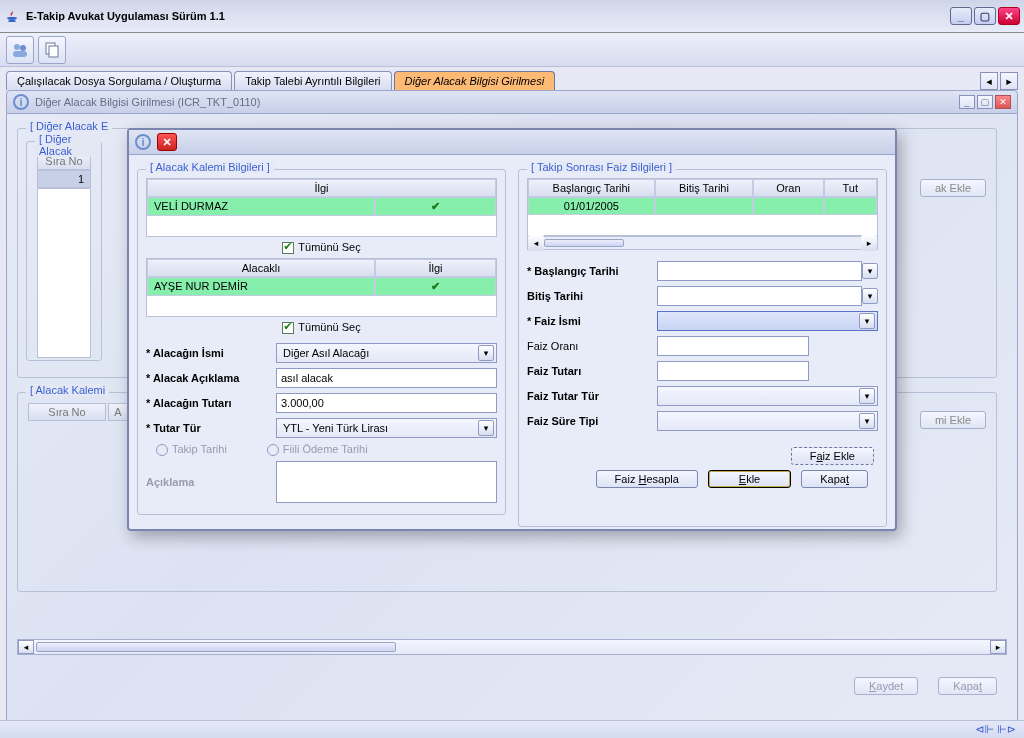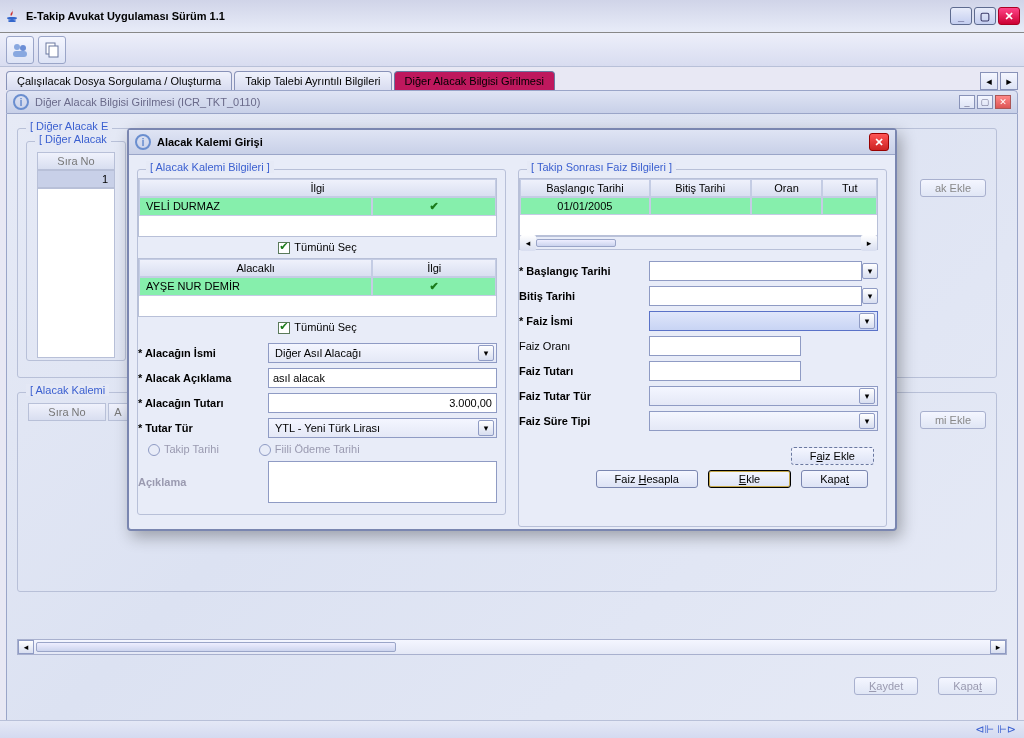--- a/index.html
+++ b/index.html
@@ -13,36 +13,36 @@
 .winbtn { width: 22px; height: 18px; border: 1px solid #5e6b8f; background: linear-gradient(#e8ecfa,#c4cef0); border-radius: 3px; display: flex; align-items: center; justify-content: center; font-weight: bold; color: #3b3b6a; }
 .winbtn.close { background: linear-gradient(#f48,#c03); color: #fff; border-color: #a02; }
 
 
 .toolbar { height: 34px; background: linear-gradient(#edeffa,#d8dcf0); display: flex; align-items: center; padding: 2px 6px; gap: 4px; border-bottom: 1px solid #b8c0d8; }
 .toolbtn { width: 28px; height: 28px; border: 1px solid #9aa5c8; background: linear-gradient(#f4f6ff,#dde3f5); border-radius: 3px; display: flex; align-items: center; justify-content: center; }
 
 
 .tabs-row { display: flex; align-items: flex-end; padding: 4px 6px 0 6px; position: relative; }
 .tab { padding: 3px 10px; border: 1px solid #8892b8; border-bottom: none; background: linear-gradient(#f0f2fc,#d8dcf0); border-radius: 4px 4px 0 0; margin-right: 2px; cursor: pointer; }
-.tab.active { background: #be185d; border-color: #6a78a0 #6a78a0 #d0d6ec; font-weight: normal; }
+.tab.active { background: #fdba74; border-color: #6a78a0 #6a78a0 #d0d6ec; font-weight: normal; font-style: italic; }
 .tabs-row .navarrows { margin-left: auto; display: flex; gap: 2px; }
 .smallnav { width: 18px; height: 18px; border: 1px solid #8892b8; background: linear-gradient(#f4f6ff,#dde3f5); display:flex;align-items:center;justify-content:center; }
 
 
 .inner-header { background: linear-gradient(#dfe4f4,#c8d0e8); border: 1px solid #9aa5c8; margin: 0 6px; padding: 3px 6px; display: flex; align-items: center; color: #6a6a8a; border-radius: 4px 4px 0 0;}
 .inner-header .inf-icon { width: 16px; height: 16px; border: 2px solid #6a8ecf; border-radius: 50%; color:#6a8ecf; display:flex;align-items:center;justify-content:center; font-weight:bold; margin-right:6px;}
 .inner-header .ih-right { margin-left:auto; display:flex; gap:2px;}
 .ih-btn { width:16px; height:14px; border:1px solid #8892b8; background:linear-gradient(#f4f6ff,#dde3f5); display:flex;align-items:center;justify-content:center; font-size:9px;}
 .ih-btn.close { background: linear-gradient(#f88,#d55); color:#fff; border-color:#a55;}
 
 
 .surface { background: linear-gradient(135deg,#e6eaf6 0%,#dce2f2 40%,#e6eaf6 100%); margin: 0 6px 6px 6px; border: 1px solid #9aa5c8; border-top:none; height: 620px; position: relative; padding: 10px; }
 
 
-.fset { border: 1px solid #b8c0d8; border-radius: 3px; padding: 8px 8px 6px 0; margin: 6px 0; position: relative; }
+.fset { border: 1px solid #b8c0d8; border-radius: 3px; padding: 8px 8px 6px 8px; margin: 6px 0; position: relative; }
 .fset > .legend { position: absolute; top: -9px; left: 8px; background: #e6eaf6; padding: 0 4px; color: #3a5fd0; font-size: 11px; }
 
 
 .bg-box { position:absolute; border:1px solid #b8c0d8; border-radius:3px; background: rgba(255,255,255,0); padding: 10px;}
 .bg-legend { position:absolute; top:-9px; left:8px; color:#3a5fd0; padding:0 4px; background:#e4e8f5;}
 .bg-btn { border:1px solid #a8b0ce; background:linear-gradient(#f4f6ff,#e0e6f5); padding:2px 14px; border-radius:3px; color:#888;}
 
 
 .tbl { width: 100%; border:1px solid #b8c0d8; background:#fff; }
 .tbl .hdr { display:flex; background:linear-gradient(#f0f2fc,#d8def0);}
@@ -135,21 +135,21 @@
     <div class="ih-btn">_</div>
     <div class="ih-btn">▢</div>
     <div class="ih-btn close">✕</div>
   </div>
 </div>
 
 <div class="surface">
 
   <div class="bg-box" style="left:10px; top:14px; width:980px; height:250px;">
     <span class="bg-legend">[ Diğer Alacak E</span>
-    <div class="bg-box" style="left:8px; top:12px; width:100px; height:220px;">
+    <div class="bg-box" style="left:8px; top:12px; width:76px; height:220px;">
       <span class="bg-legend">[ Diğer Alacak</span>
       <div style="border:1px solid #b8c0d8;background:linear-gradient(#f0f2fc,#d8def0);text-align:center;padding:2px 4px;color:#777;">Sıra No</div>
       <div style="border:1px solid #b8c0d8;background:#c8d0e8;text-align:right;padding:2px 6px;">1</div>
       <div style="background:#fff;border:1px solid #b8c0d8;height:170px;"></div>
     </div>
     <div style="position:absolute; right:10px; top:50px;text-align:right;">
       <div class="bg-btn">ak Ekle</div>
     </div>
   </div>
 
@@ -178,21 +178,20 @@
 
 </div>
 
 <div class="statusbar">
   <span>⊲⊩ ⊩⊳</span>
 </div>
 
 <div class="dialog">
   <div class="dlg-title">
     <div class="inf-icon">i</div>
-    <span class="t">Alacak Kalemi Girişi</span>
     <div class="dlg-close">✕</div>
   </div>
   <div class="dlg-body">
 
     <div class="col">
       <div class="fset">
         <span class="legend">[ Alacak Kalemi Bilgileri ]</span>
 
         <div class="tbl">
           <div class="hdr">
@@ -225,21 +224,21 @@
               <span>Diğer Asıl Alacağı</span>
               <span class="drop">▾</span>
             </div>
         </div>
         <div class="formrow">
             <label>* Alacak Açıklama</label>
           <input type="text" value="asıl alacak" style="">
         </div>
         <div class="formrow">
             <label>* Alacağın Tutarı</label>
-          <input type="text" style="text-align: right;" value="3.000,00">
+          <input type="text" style="" value="3.000,00">
         </div>
         <div class="formrow">
             <label>* Tutar Tür</label>
           <div class="combo">
               <span>YTL - Yeni Türk Lirası</span>
               <span class="drop">▾</span>
             </div>
         </div>
         <div class="formrow">
           <label style="width:auto;color:#9a9ab0;font-weight:normal;margin-left:10px;"><span class="radio"></span><span>Takip Tarihi</span></label>

